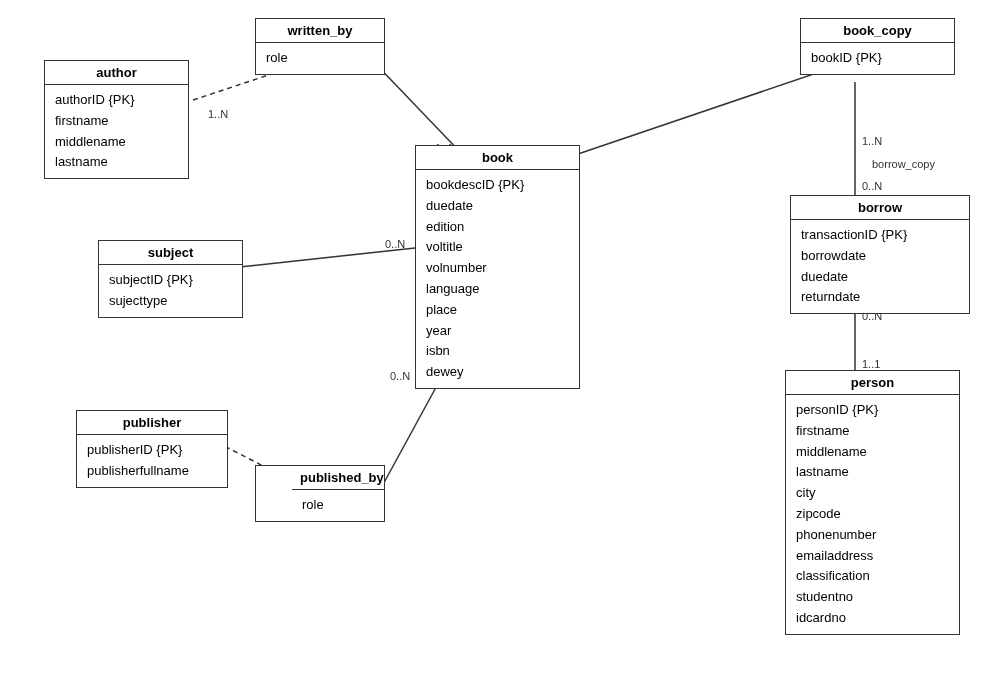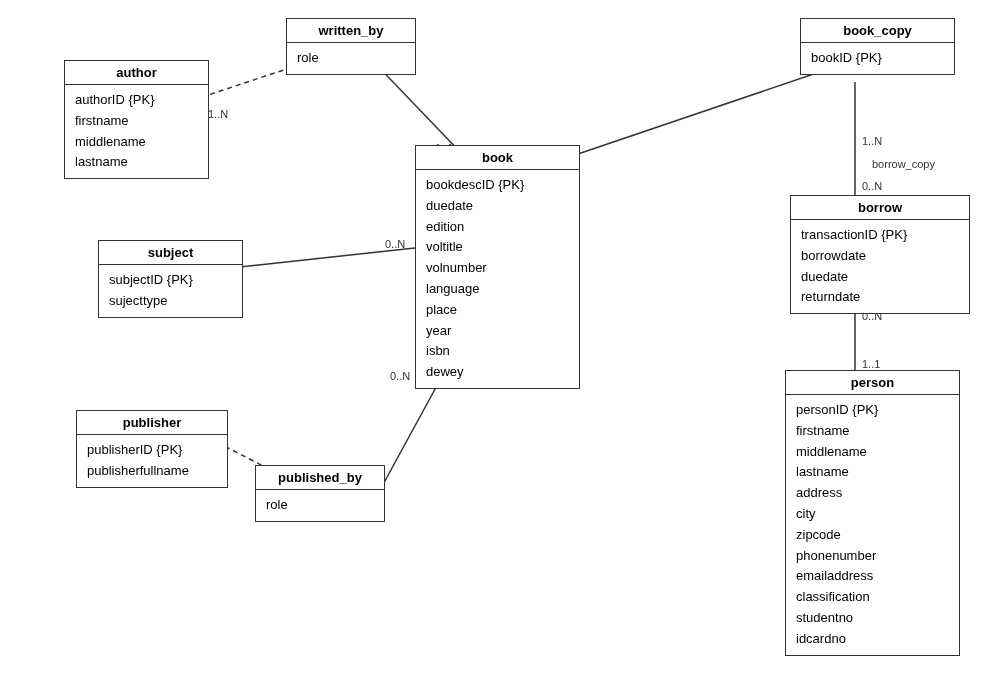--- a/index.html
+++ b/index.html
@@ -80,31 +80,31 @@
     <line x1="855" y1="82" x2="855" y2="195" stroke="#333" stroke-width="1.5"></line>
     <text x="862" y="145" class="label-small" fill="#333">1..N</text>
     <text x="862" y="190" class="label-small" fill="#333">0..N</text>
     <text x="872" y="168" class="label-small" fill="#333">borrow_copy</text>
 
     <line x1="855" y1="290" x2="855" y2="370" stroke="#333" stroke-width="1.5"></line>
     <text x="862" y="320" class="label-small" fill="#333">0..N</text>
     <text x="862" y="368" class="label-small" fill="#333">1..1</text>
   </svg>
 
-  <div class="entity" style="left:64px; top:60px; width:145px;">
+  <div class="entity" style="left:44px; top:60px; width:145px;">
     <div class="entity-header">author</div>
     <div class="entity-body">
       <div>authorID {PK}</div>
       <div>firstname</div>
       <div>middlename</div>
       <div>lastname</div>
     </div>
   </div>
 
-  <div class="entity" style="left:255px; top:18px; width:130px;margin-left:31px;">
+  <div class="entity" style="left:255px; top:18px; width:130px;">
     <div class="entity-header">written_by</div>
     <div class="entity-body">
       <div>role</div>
     </div>
   </div>
 
   <div class="entity" style="left:60px; top:240px; width:145px;margin-left:38px;">
     <div class="entity-header">subject</div>
     <div class="entity-body">
       <div>subjectID {PK}</div>
@@ -113,21 +113,21 @@
   </div>
 
   <div class="entity" style="left:60px; top:410px; width:152px;margin-left:16px;">
     <div class="entity-header">publisher</div>
     <div class="entity-body">
       <div>publisherID {PK}</div>
       <div>publisherfullname</div>
     </div>
   </div>
 
-  <div class="entity" style="left:255px; top:465px; width:130px;">
+  <div class="entity" style="left:255px; top:465px; width:130px;padding-left:36px;">
     <div class="entity-header">published_by</div>
     <div class="entity-body">
       <div>role</div>
     </div>
   </div>
 
   <div class="entity" style="left:415px; top:145px; width:165px;">
     <div class="entity-header">book</div>
     <div class="entity-body">
       <div>bookdescID {PK}</div>
@@ -160,21 +160,20 @@
     </div>
   </div>
 
   <div class="entity" style="left:785px; top:370px; width:175px;">
     <div class="entity-header">person</div>
     <div class="entity-body">
       <div>personID {PK}</div>
       <div>firstname</div>
       <div>middlename</div>
       <div>lastname</div>
-      <div>address</div>
       <div>city</div>
       <div>zipcode</div>
       <div>phonenumber</div>
       <div>emailaddress</div>
       <div>classification</div>
       <div>studentno</div>
       <div>idcardno</div>
     </div>
   </div>
 

